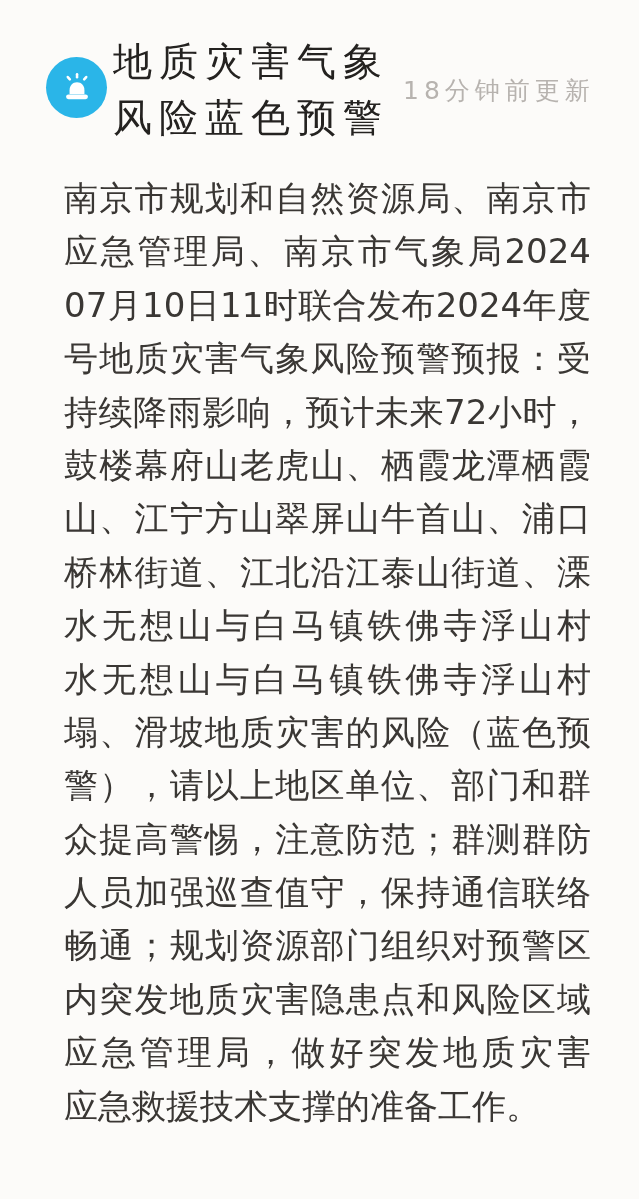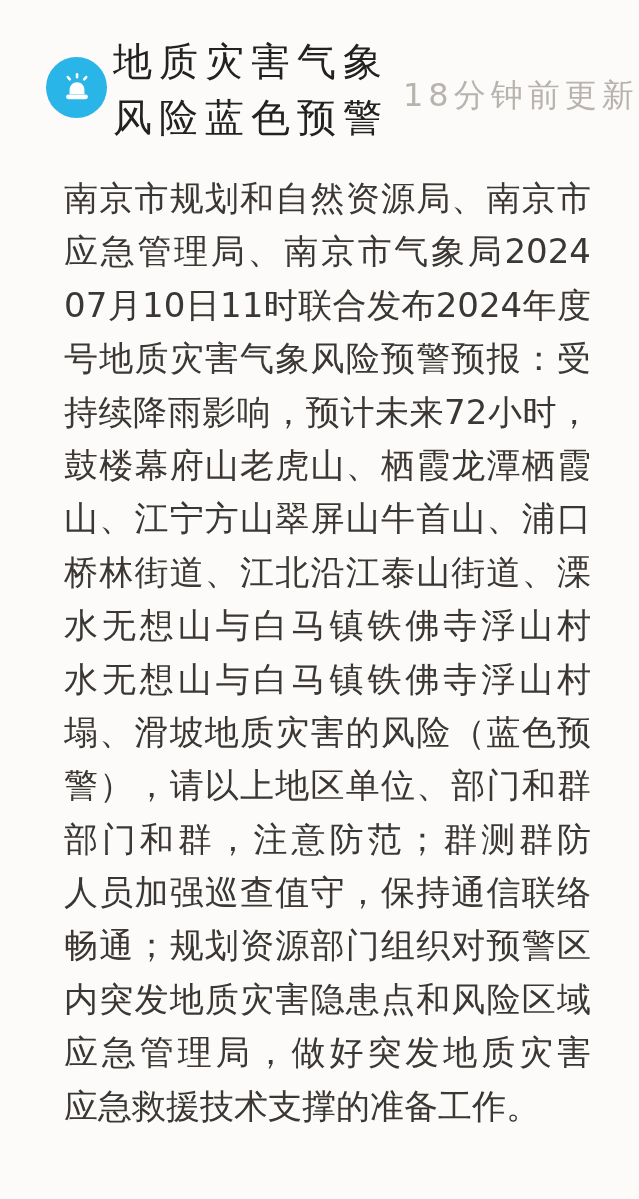--- a/index.html
+++ b/index.html
@@ -44,21 +44,21 @@
     font-size: 39px;
     line-height: 56px;
     letter-spacing: 7px;
     color: #242220;
     white-space: nowrap;
   }
   .updated {
     position: absolute;
     left: 403px;
     top: 74px;
-    font-size: 32px;
+    font-size: 25px;
     letter-spacing: 5px;
     color: #b7b3af;
     white-space: nowrap;
   }
   .body-text {
     position: absolute;
     left: 48px;
     top: 172px;
     width: 543px;
     font-size: 34px;
@@ -111,21 +111,21 @@
       <div class="body-line">07月10日11时联合发布2024年度第3</div>
       <div class="body-line">号地质灾害气象风险预警预报：受</div>
       <div class="body-line">持续降雨影响，预计未来72小时，</div>
       <div class="body-line">鼓楼幕府山老虎山、栖霞龙潭栖霞</div>
       <div class="body-line">山、江宁方山翠屏山牛首山、浦口</div>
       <div class="body-line">桥林街道、江北沿江泰山街道、溧</div>
       <div class="body-line">水无想山与白马镇铁佛寺浮山村</div>
       <div class="body-line">水无想山与白马镇铁佛寺浮山村</div>
       <div class="body-line">塌、滑坡地质灾害的风险（蓝色预</div>
       <div class="body-line">警），请以上地区单位、部门和群</div>
-      <div class="body-line">部门和群，注意防范；群测群防</div>
+      <div class="body-line">众提高警惕，注意防范；群测群防</div>
       <div class="body-line">人员加强巡查值守，保持通信联络</div>
       <div class="body-line">畅通；规划资源部门组织对预警区</div>
       <div class="body-line">内突发地质灾害隐患点和风险区域</div>
       <div class="body-line">应急管理局，做好突发地质灾害</div>
       <div class="body-line last">应急救援技术支撑的准备工作。</div>
     </div>
 
 </div>
 
 </body></html>

